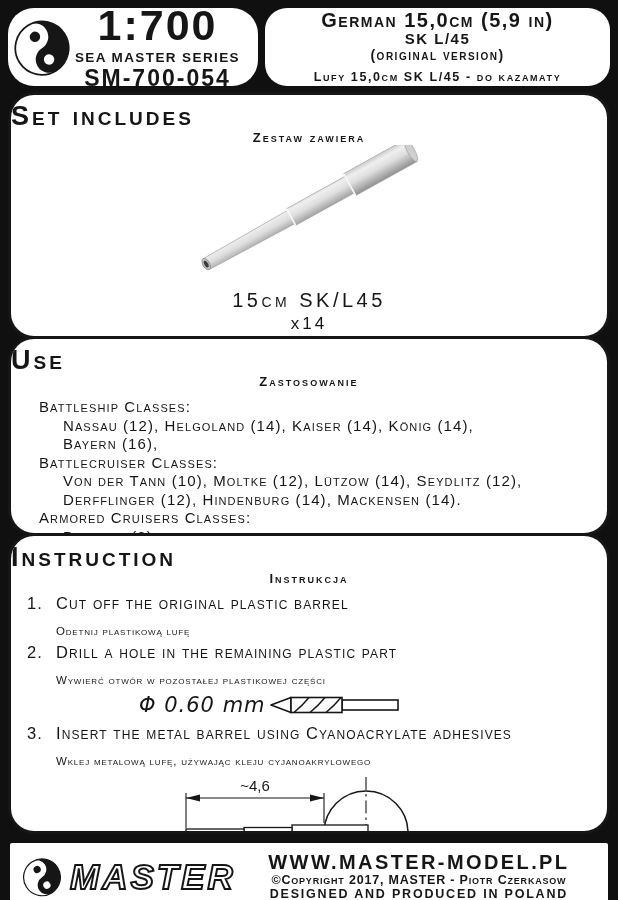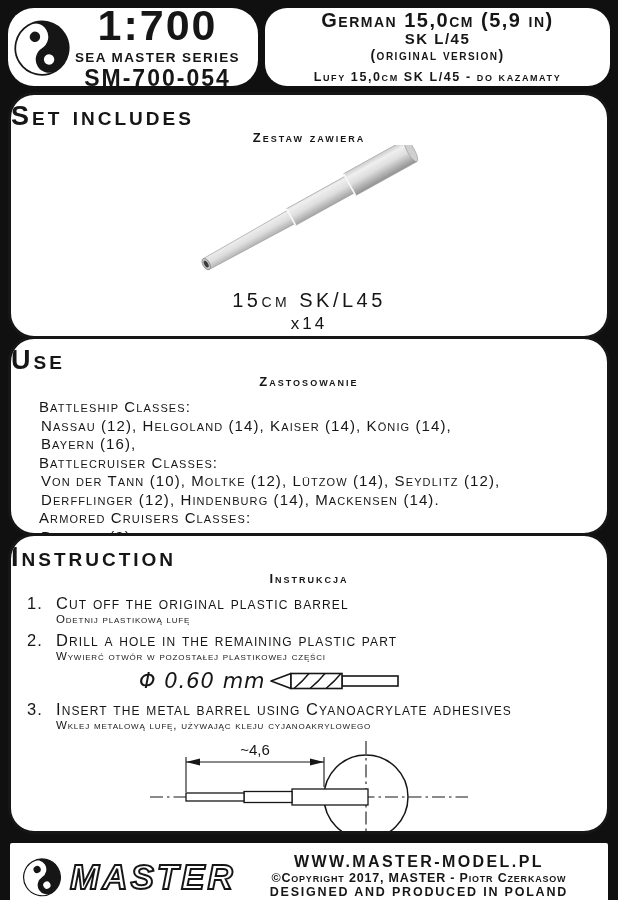--- a/index.html
+++ b/index.html
@@ -34,37 +34,37 @@
   .sec-head{text-align:left;margin-top:7px;font-size:27px;font-weight:700;
             font-variant:small-caps;letter-spacing:3px;line-height:1.05;}
   .sec-sub{text-align:center;font-size:13px;font-weight:700;font-variant:small-caps;letter-spacing:2px;}
   
   .barrel-fig{display:flex;justify-content:center;margin-top:0;}
   .item-name{text-align:center;font-size:20px;font-variant:small-caps;letter-spacing:3.5px;margin-top:-4px;}
   .qty{text-align:center;font-size:17px;letter-spacing:3px;margin-top:2px;}
   
   .use-body{margin:9px 10px 0 28px;font-size:15px;font-variant:small-caps;
             letter-spacing:1.1px;line-height:18.5px;}
-  .group-line{margin-left:2px;}
+  .group-line{margin-left:24px;}
   
   .steps{margin:8px 8px 0 16px;}
   .step-en{display:flex;gap:9px;font-size:16.5px;font-variant:small-caps;letter-spacing:1.1px;margin-top:6px;}
   .step-num{flex:none;width:20px;}
-  .step-pl{font-size:11.5px;font-variant:small-caps;letter-spacing:0.8px;margin:0 0 2px 29px;}
+  .step-pl{font-size:11.5px;font-variant:small-caps;letter-spacing:0.8px;margin:12px 0 2px 29px;}
   .drill-row{display:flex;align-items:center;margin:6px 0 2px 112px;}
   .drill-label{font-family:"DejaVu Sans",sans-serif;font-style:italic;font-size:21px;letter-spacing:1px;}
   .tech-fig{display:flex;justify-content:center;margin-top:6px;}
   
   .footer{padding:5px 10px 7px;margin-top:4px;}
   .footer-box{background:var(--paper,#fff);border-radius:2px;height:50px;display:flex;
               align-items:center;padding:8px 12px;gap:6px;}
   .brand{font-size:35px;font-weight:700;font-style:italic;letter-spacing:3px;color:#fff;
          -webkit-text-stroke:2px var(--ink,#161616);line-height:1;padding-left:2px;}
   .footer-right{flex:1;text-align:center;line-height:1.12;}
-  .website{font-size:16px;font-weight:700;letter-spacing:2.4px;}
+  .website{font-size:20px;font-weight:700;letter-spacing:2.4px;}
   .copyright{font-size:12.5px;font-weight:700;font-variant:small-caps;letter-spacing:0.8px;}
   .origin{font-size:12.5px;font-weight:700;letter-spacing:1.8px;}
 </style>
 </head>
 <body>
 
 <div class="page">
 
   <div class="header">
     <div class="badge badge-left">

